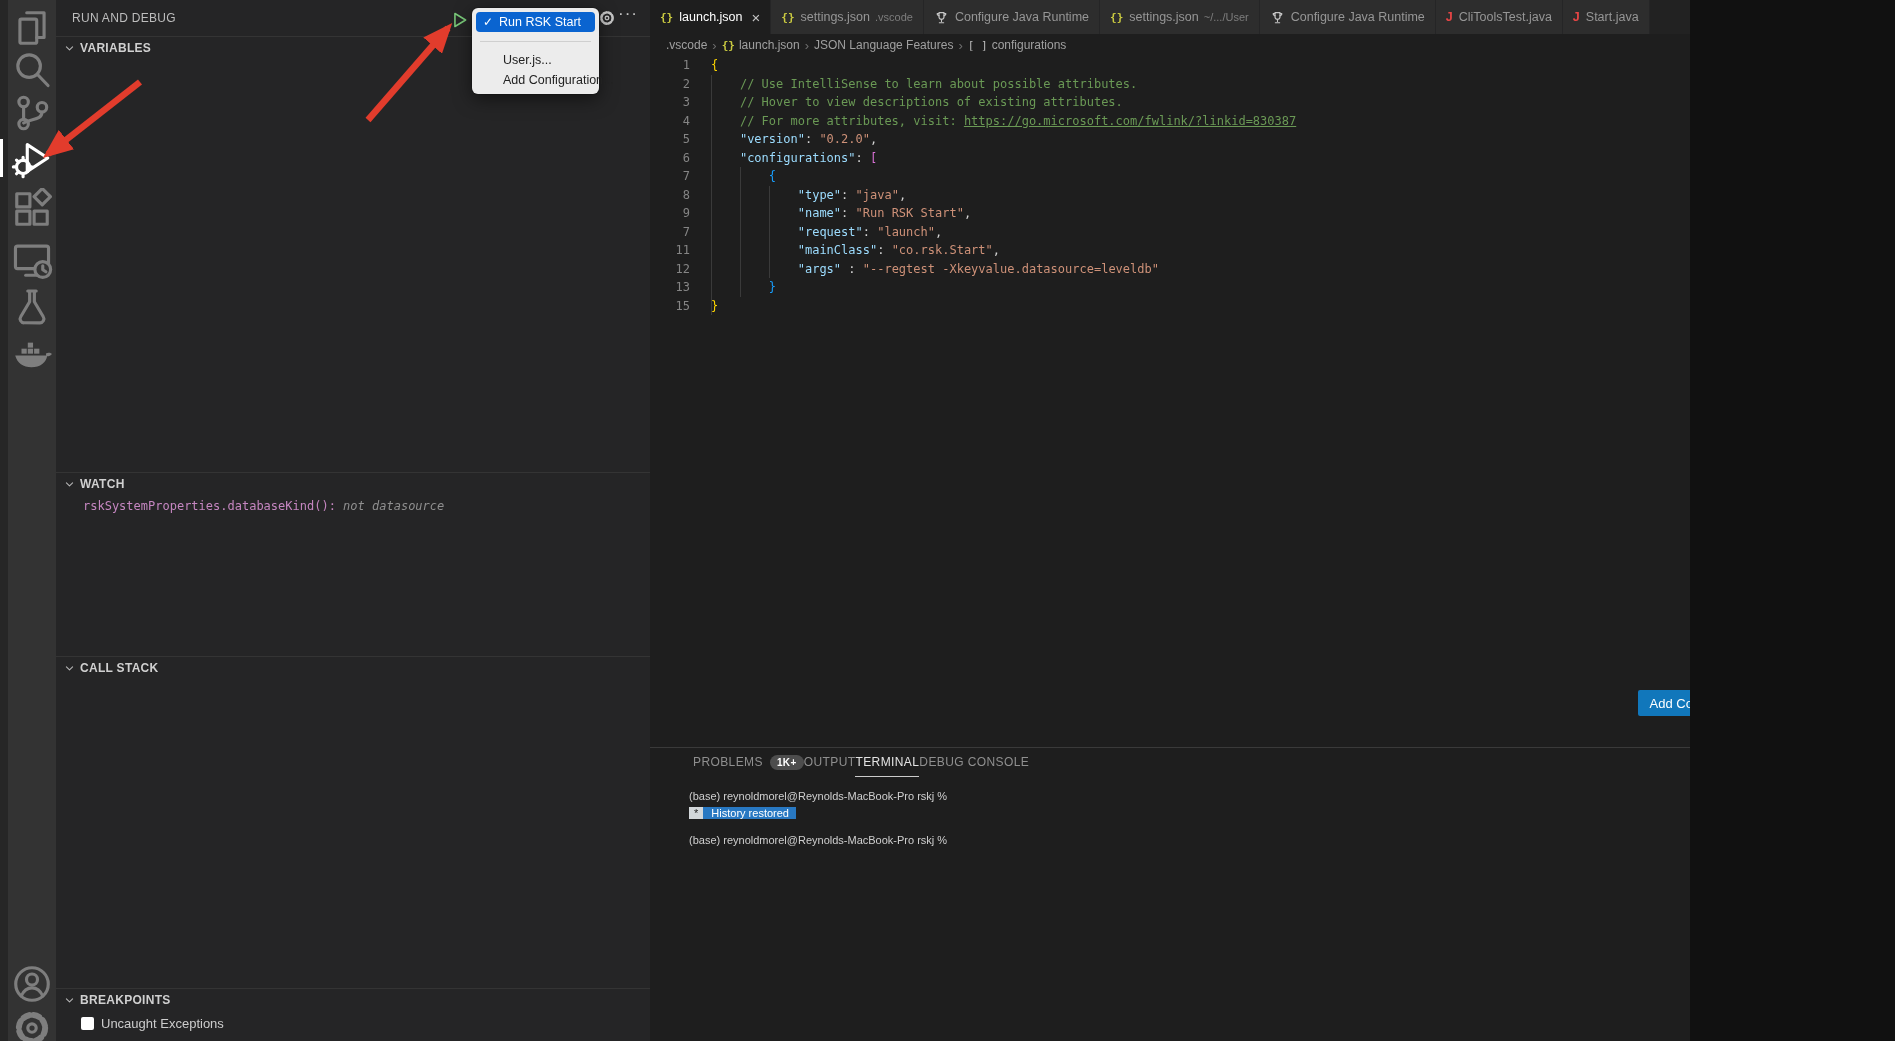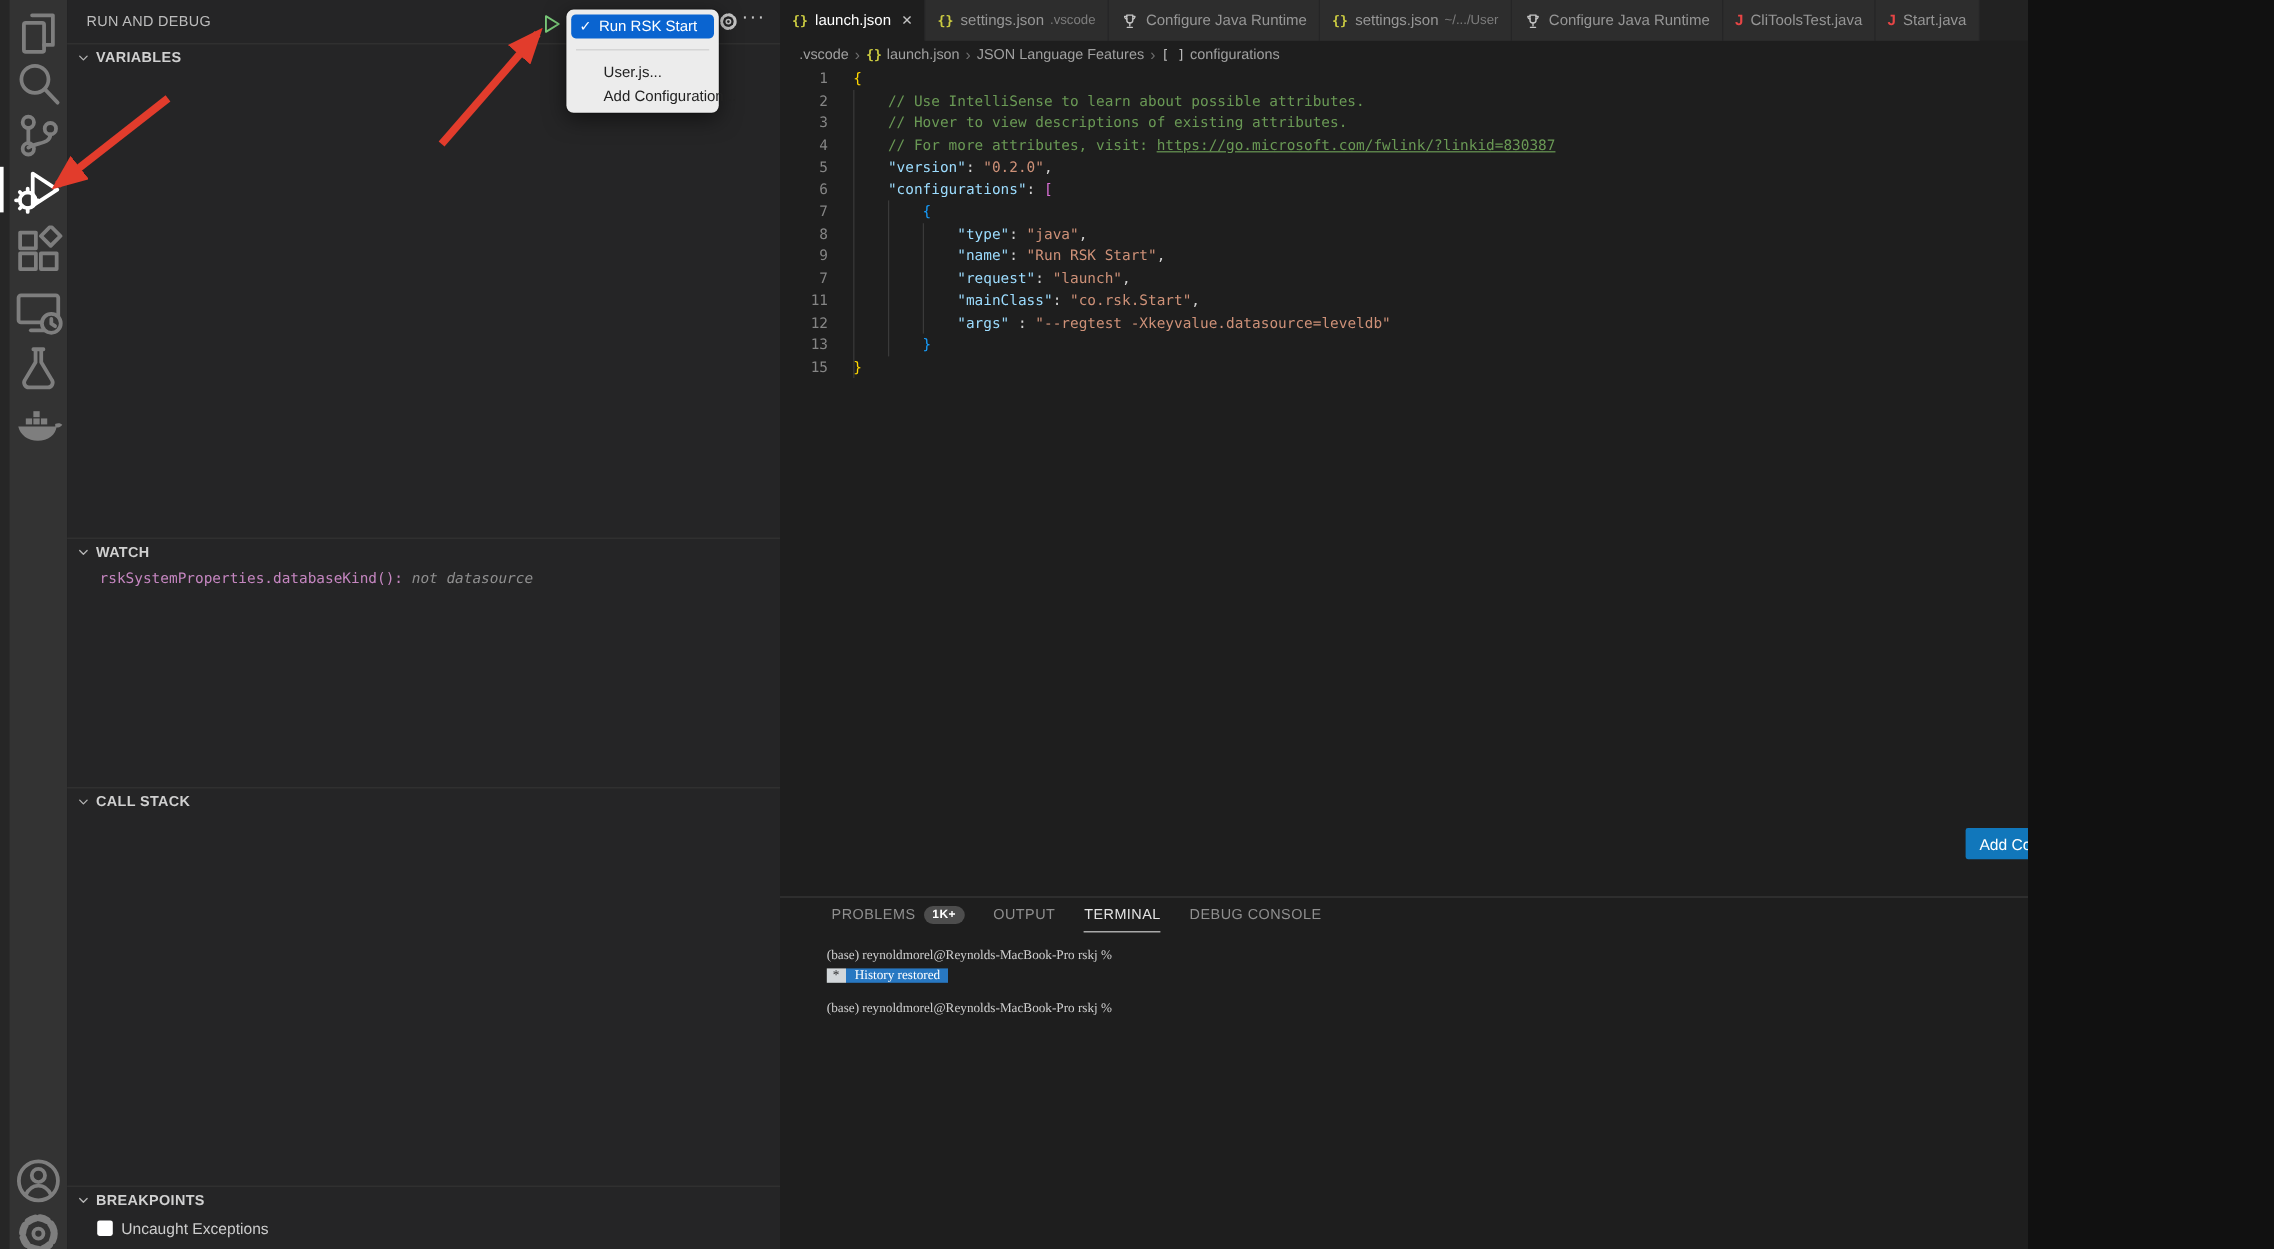--- a/index.html
+++ b/index.html
@@ -23,21 +23,21 @@
   
   .sidebar { position:absolute; left:56px; top:0; width:594px; height:100%; background:#252526; }
   .sb-header { position:absolute; top:0; left:0; right:0; height:36px; display:flex; align-items:center; padding:0 16px; }
   .sb-title { font-size:12px; color:#bdbdbd; letter-spacing:.3px; }
   .sb-gear { position:absolute; right:34px; top:9px; width:18px; height:18px; color:#c5c5c5; cursor:pointer; }
   .sb-more { position:absolute; right:12px; top:4px; color:#c5c5c5; font-size:17px; letter-spacing:1px; cursor:pointer; }
   .sb-section { position:absolute; left:0; right:0; border-top:1px solid #343434; }
   .sb-sec-head { height:22px; display:flex; align-items:center; gap:5px; padding-left:8px;
                  font-size:12px; font-weight:bold; color:#d0d0d0; letter-spacing:.3px; cursor:pointer; }
   .sb-sec-head svg { width:11px; height:11px; color:#b5b5b5; }
-  .sec-variables{top:36px}.sec-watch{top:448px}.sec-callstack{top:656px}.sec-breakpoints{top:988px}
+  .sec-variables{top:36px}.sec-watch{top:472px}.sec-callstack{top:656px}.sec-breakpoints{top:988px}
   .watch-row { margin:4px 0 0 27px; font-family:"DejaVu Sans Mono", monospace; font-size:12px; color:#c586c0; cursor:pointer; }
   .watch-val { color:#8f8f8f; font-style:italic; font-family:"DejaVu Sans Mono", monospace; }
   .bp-row { margin:5px 0 0 25px; display:flex; align-items:center; gap:7px; font-size:13px; color:#cccccc; cursor:pointer; }
   .bp-box { width:13px; height:13px; background:#ffffff; border-radius:2px; }
 
   
   .main { position:absolute; left:650px; top:0; width:1245px; height:100%; background:#1e1e1e; }
   .tabbar { position:absolute; top:0; left:0; right:0; height:34px; background:#222222; display:flex; }
   .tab { height:34px; display:flex; align-items:center; gap:6px; padding:0 10px; background:#2d2d2d;
          border-right:1px solid #252526; color:#969696; font-size:12.5px; cursor:pointer; white-space:nowrap; }
@@ -74,29 +74,29 @@
   .mm-row { position:relative; height:2.5px; }
   .mm-seg { position:absolute; top:.5px; height:1.5px; }
   .mm-cur { background:var(--mm-cur,#2f7fd0); }
 
   .addcfg { position:absolute; left:988px; top:690px; width:138px; height:26px; border:none; border-radius:2px;
             background:var(--btn,#1177bb); color:#ffffff; font-size:13px; font-family:"Liberation Sans",sans-serif; cursor:pointer; }
 
   
   .panel { position:absolute; left:0; bottom:0; right:0; top:747px; background:#1e1e1e; border-top:1px solid #3a3a3a; }
   .panel-header { height:29px; display:flex; align-items:center; justify-content:space-between; padding:0 7px 0 43px; }
-  .panel-tabs { display:flex; align-items:center; gap:24px; height:100%; }
+  .panel-tabs { display:flex; align-items:center; height:100%; }
   .ptab { display:flex; align-items:center; gap:7px; height:100%; font-size:12px; letter-spacing:.4px;
           color:#8f8f8f; cursor:pointer; border-bottom:1px solid transparent; }
   .ptab.active { color:#e4e4e4; border-bottom:1px solid #cccccc; }
   .pbadge { background:#4d4d4d; color:#ffffff; font-size:10px; font-weight:bold; border-radius:9px; padding:2px 7px; }
   .panel-actions { display:flex; align-items:center; gap:11px; color:#c0c0c0; }
   .panel-actions svg { width:15px; height:15px; cursor:pointer; }
   .shell-label { font-size:12px; color:#cfcfcf; margin-left:-4px; }
-  .terminal { padding:11px 0 0 39px; font-family:Liberation Serif, serif; font-size:11px; line-height:17px; color:#cfcfcf; }
+  .terminal { padding:11px 0 0 39px; font-family:Liberation Sans, sans-serif; font-size:11px; line-height:17px; color:#cfcfcf; }
   .t-line { white-space:pre; }
   .t-blank { height:10px; }
   .t-chip { background:#d2d7da; color:#1e1e1e; padding:0 5px; }
   .t-hl { background:var(--notice,#2878c2); color:#ffffff; padding:0 7px 0 5px; }
 
   
   .cfg-menu { position:absolute; left:472px; top:8px; width:127px; background:#ececec; border-radius:6px;
               box-shadow:0 5px 18px rgba(0,0,0,.5), 0 0 0 1px rgba(0,0,0,.15); padding:4px; z-index:100; }
   .menu-item { height:20px; display:flex; align-items:center; border-radius:4px; font-size:12.5px; color:#222222;
                padding-left:27px; cursor:pointer; white-space:nowrap; }

